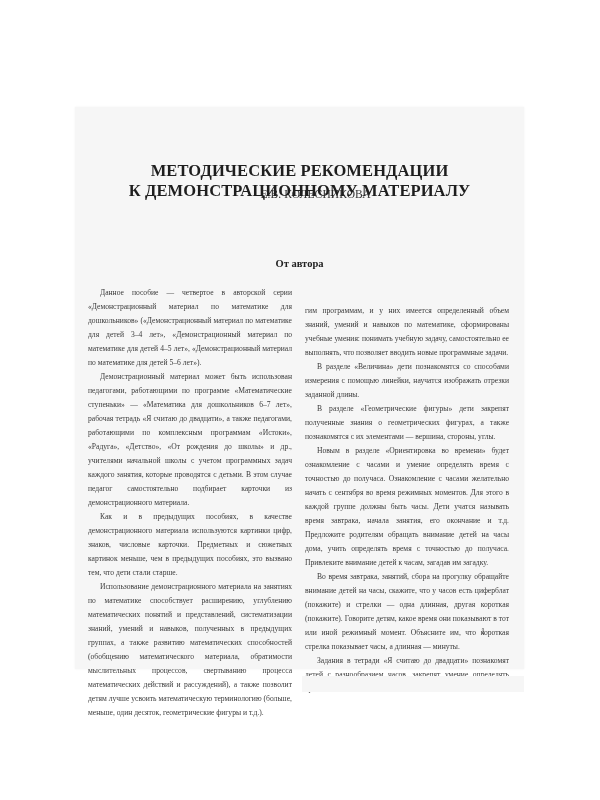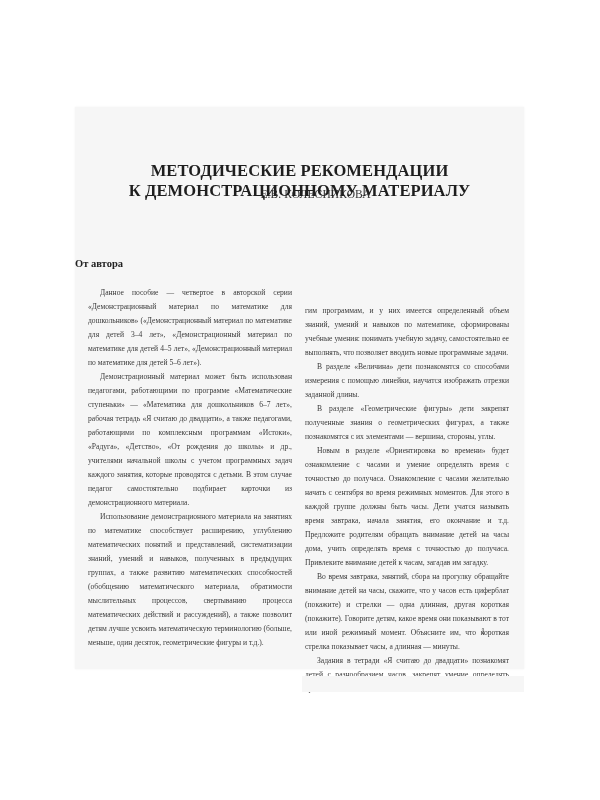--- a/index.html
+++ b/index.html
@@ -52,20 +52,21 @@
       line-height: 20px;
       color: #1e1e1e;
       letter-spacing: 0.1px;
     }
     .title div { white-space: nowrap; }
     .section-heading {
       position: absolute;
       top: 151px;
       left: 0;
       width: 100%;
+      text-align: center;
       font-weight: bold;
       font-size: 10.5px;
       color: #222;
     }
     .col {
       position: absolute;
       top: 179px;
       width: 204px;
       font-size: 7.6px;
       line-height: 14px;
@@ -97,20 +98,21 @@
   <div class="title">
     <div>МЕТОДИЧЕСКИЕ РЕКОМЕНДАЦИИ</div>
     <div>К ДЕМОНСТРАЦИОННОМУ МАТЕРИАЛУ</div>
   </div>
 
   <div class="section-heading">От автора</div>
 
   <div class="col left">
     <p>Данное пособие — четвертое в авторской серии «Демонстрационный материал по математике для дошкольников» («Демонстрационный материал по математике для детей 3–4 лет», «Демонстрационный материал по математике для детей 4–5 лет», «Демонстрационный материал по математике для детей 5–6 лет»).</p>
     <p>Демонстрационный материал может быть использован педагогами, работающими по программе «Математические ступеньки» — «Математика для дошкольников 6–7 лет», рабочая тетрадь «Я считаю до двадцати», а также педагогами, работающими по комплексным программам «Истоки», «Радуга», «Детство», «От рождения до школы» и др., учителями начальной школы с учетом программных задач каждого занятия, которые проводятся с детьми. В этом случае педагог самостоятельно подбирает карточки из демонстрационного материала.</p>
+    <p>Как и в предыдущих пособиях, в качестве демонстрационного материала используются картинки цифр, знаков, числовые карточки. Предметных и сюжетных картинок меньше, чем в предыдущих пособиях, это вызвано тем, что дети стали старше.</p>
     <p>Использование демонстрационного материала на занятиях по математике способствует расширению, углублению математических понятий и представлений, систематизации знаний, умений и навыков, полученных в предыдущих группах, а также развитию математических способностей (обобщению математического материала, обратимости мыслительных процессов, свертыванию процесса математических действий и рассуждений), а также позволит детям лучше усвоить математическую терминологию (больше, меньше, один десяток, геометрические фигуры и т.д.).</p>
   </div>
 
   <div class="col right">
     <p class="cont">гим программам, и у них имеется определенный объем знаний, умений и навыков по математике, сформированы учебные умения: понимать учебную задачу, самостоятельно ее выполнять, что позволяет вводить новые программные задачи.</p>
     <p>В разделе «Величина» дети познакомятся со способами измерения с помощью линейки, научатся изображать отрезки заданной длины.</p>
     <p>В разделе «Геометрические фигуры» дети закрепят полученные знания о геометрических фигурах, а также познакомятся с их элементами — вершина, стороны, углы.</p>
     <p>Новым в разделе «Ориентировка во времени» будет ознакомление с часами и умение определять время с точностью до получаса. Ознакомление с часами желательно начать с сентября во время режимных моментов. Для этого в каждой группе должны быть часы. Дети учатся называть время завтрака, начала занятия, его окончание и т.д. Предложите родителям обращать внимание детей на часы дома, учить определять время с точностью до получаса. Привлеките внимание детей к часам, загадав им загадку.</p>
     <p>Во время завтрака, занятий, сбора на прогулку обращайте внимание детей на часы, скажите, что у часов есть циферблат (покажите) и стрелки — одна длинная, другая короткая (покажите). Говорите детям, какое время они показывают в тот или иной режимный момент. Объясните им, что короткая стрелка показывает часы, а длинная — минуты.</p>
     <p>Задания в тетради «Я считаю до двадцати» познакомят детей с разнообразием часов, закрепят умение определять время по часам.</p>

